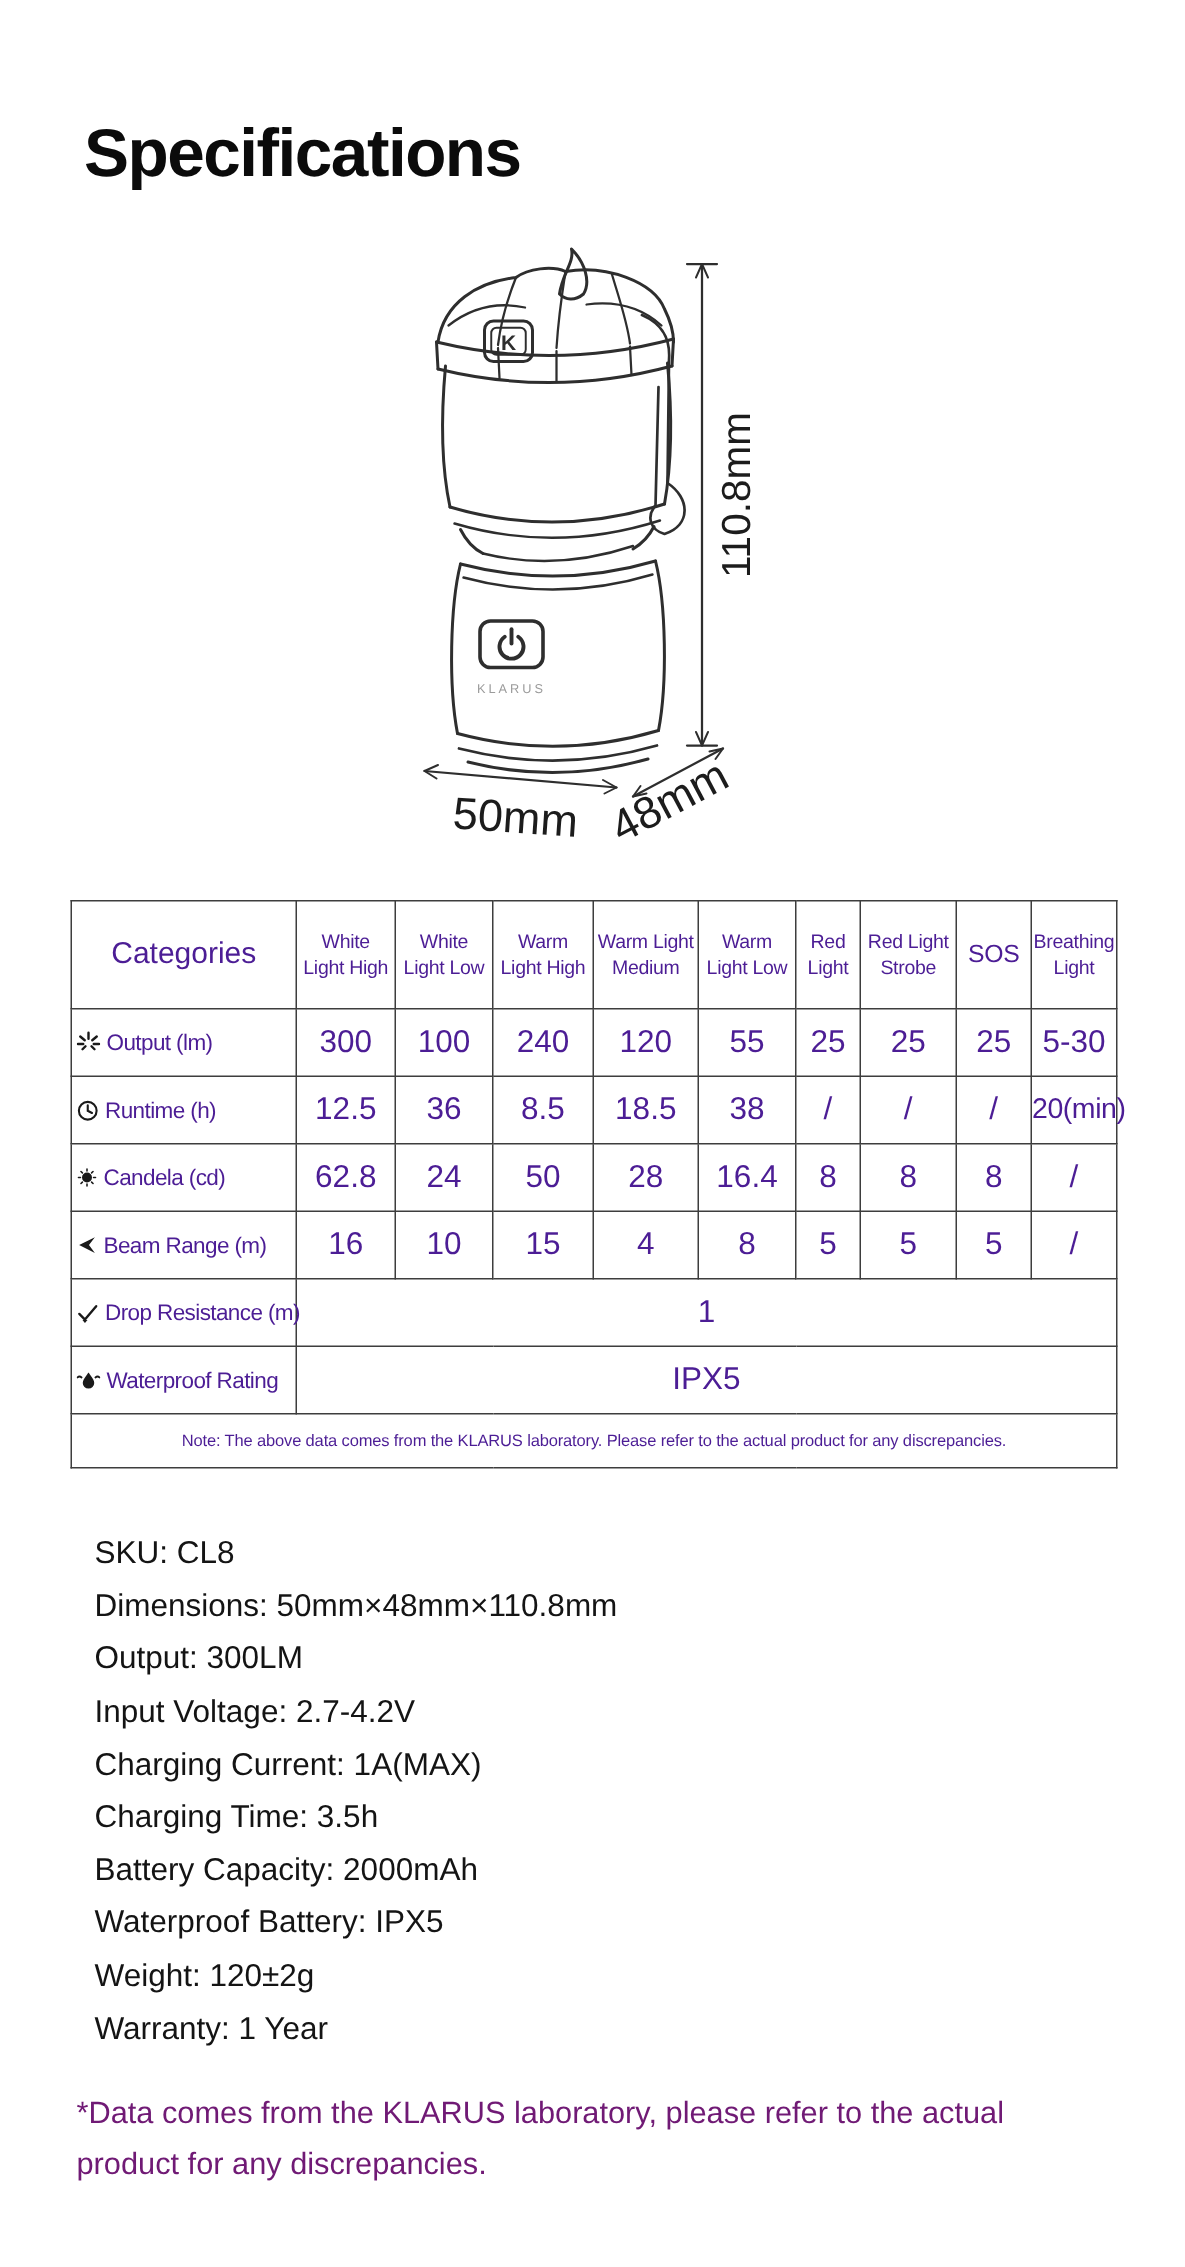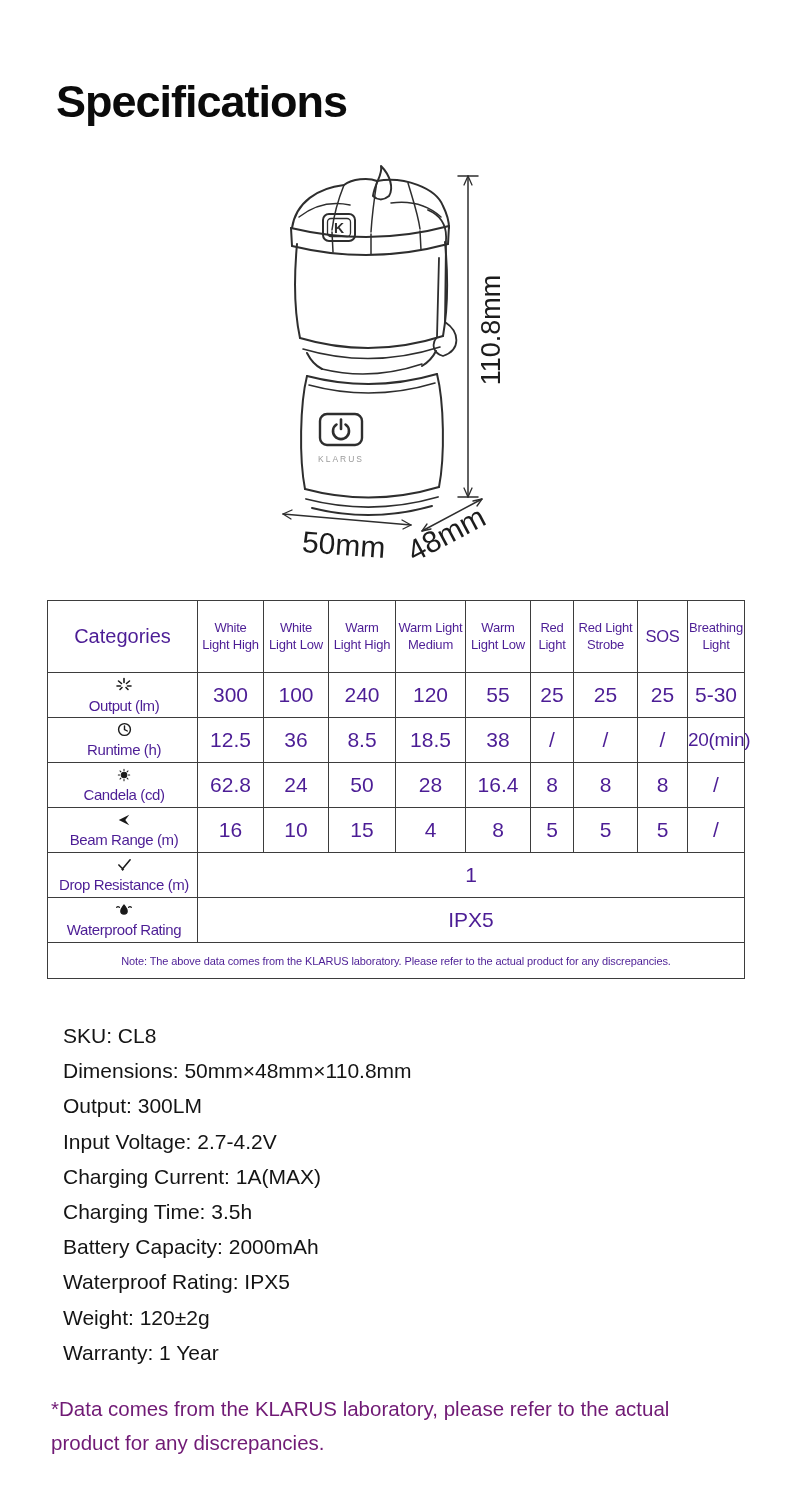--- a/index.html
+++ b/index.html
@@ -26,21 +26,21 @@
   tr.datarow{height:45px;}
   tr.noterow{height:36px;}
   th.cat{font-size:20px;letter-spacing:0;}
   th.colhdr{font-size:13px;line-height:1.25;white-space:pre-line;letter-spacing:-0.2px;}
   th.colhdr.sos{font-size:16.5px;}
   td.val{font-size:21px;}
   td.val.fit{font-size:19px;letter-spacing:-0.3px;}
   td.rowlabel{text-align:left;}
   .rowlabel-inner{
     display:flex;align-items:center;gap:4px;padding-left:3px;
-    font-size:15px;letter-spacing:-0.4px;white-space:nowrap;flex-direction:column;
+    font-size:15px;letter-spacing:-0.4px;white-space:nowrap;
   }
   .rowlabel-inner .ic{flex:0 0 auto;display:inline-flex;}
   td.notecell{
     text-align:left;font-size:11px;letter-spacing:-0.1px;
     padding:0 3px;white-space:nowrap;
   }
   
   .spec-list{
     position:absolute;left:63px;top:1018px;margin:0;padding:0;list-style:none;
     font-size:21px;line-height:35.2px;color:#141414;
@@ -295,18 +295,18 @@
 </div>
 
 <ul class="spec-list">
   <li>SKU: CL8</li>
   <li>Dimensions: 50mm×48mm×110.8mm</li>
   <li>Output: 300LM</li>
   <li>Input Voltage: 2.7-4.2V</li>
   <li>Charging Current: 1A(MAX)</li>
   <li>Charging Time: 3.5h</li>
   <li>Battery Capacity: 2000mAh</li>
-  <li>Waterproof Rating: IPX5</li>
+  <li>Waterproof Battery: IPX5</li>
   <li>Weight: 120±2g</li>
   <li>Warranty: 1 Year</li>
 </ul>
 
 <div class="footnote">*Data comes from the KLARUS laboratory, please refer to the actual product for any discrepancies.</div>
 
 </body></html>

